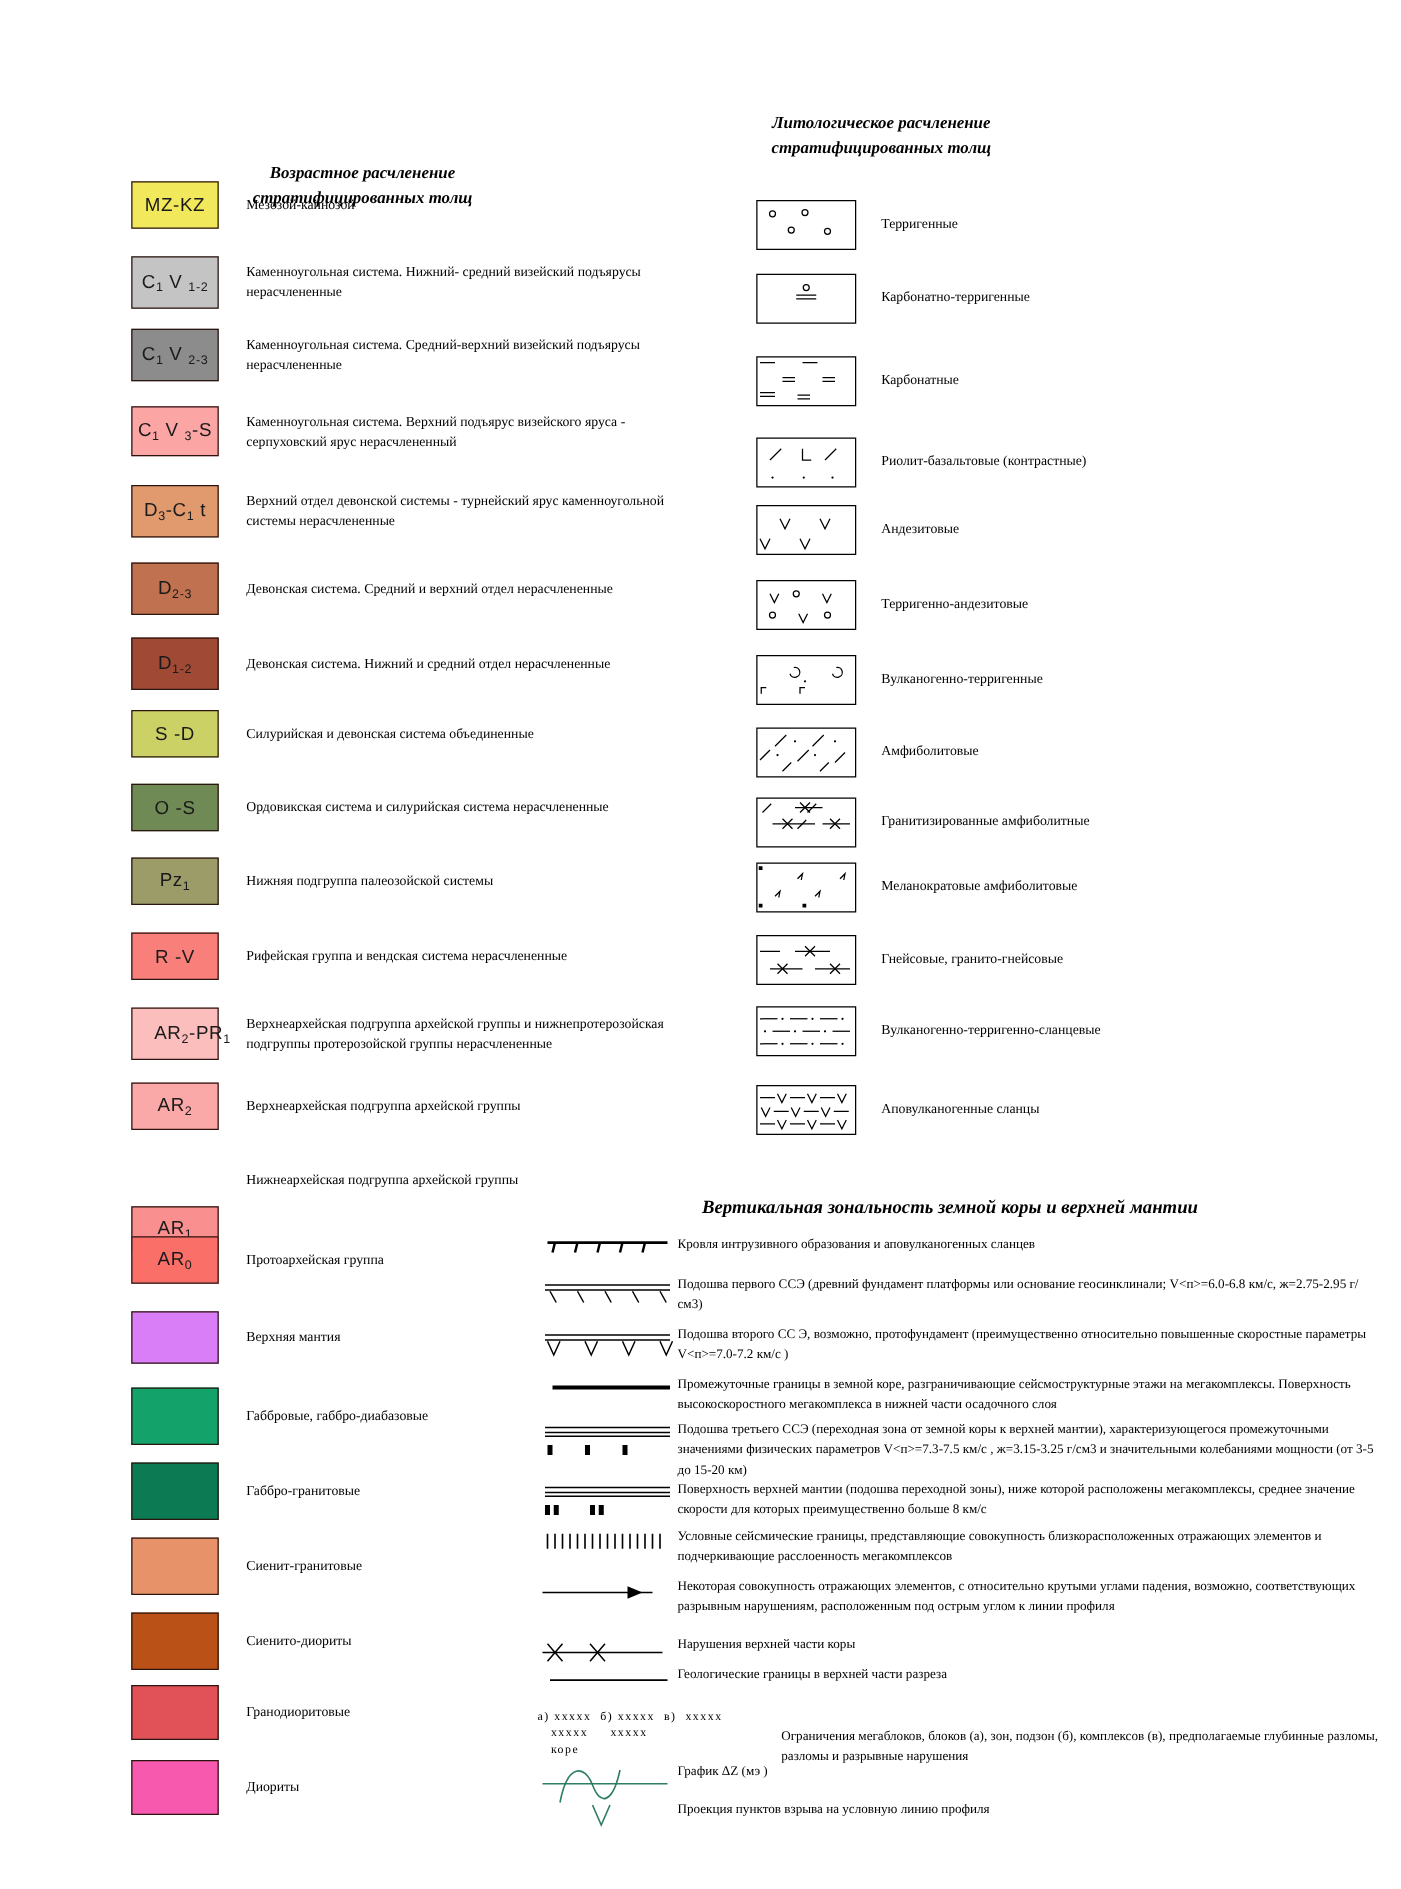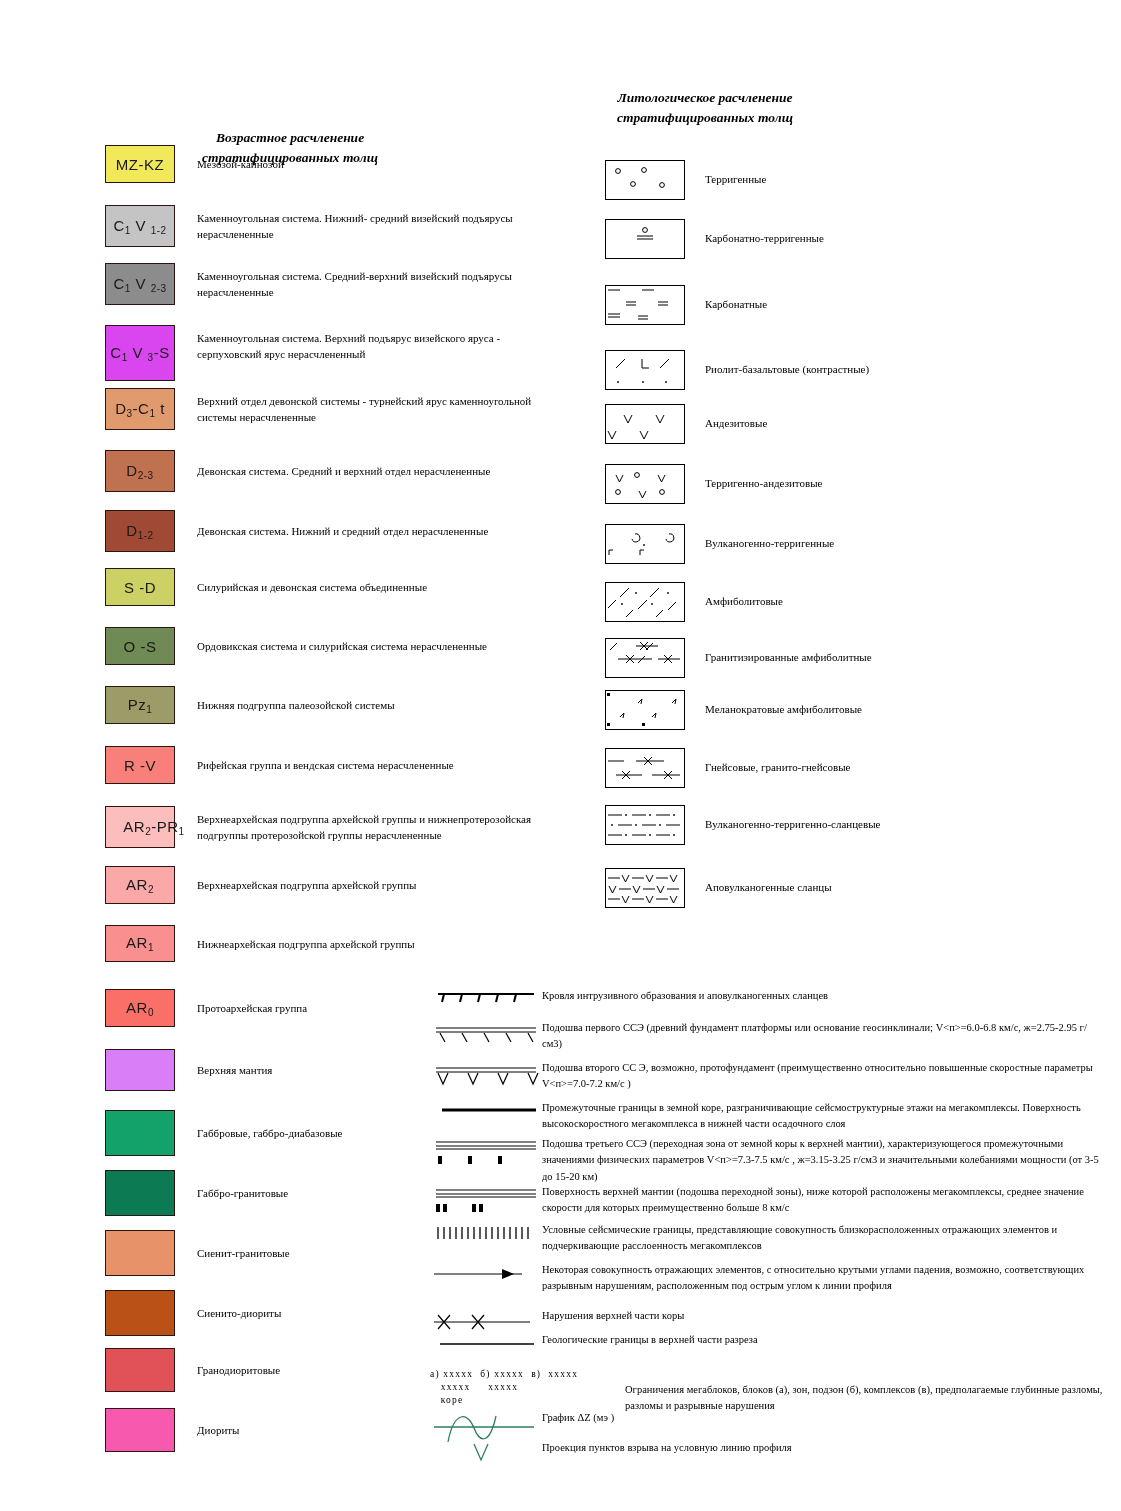--- a/index.html
+++ b/index.html
@@ -89,21 +89,21 @@
         </div>
         <div class="age-label" style="top: 6px;">Каменноугольная система. Нижний- средний визейский подъярусы нерасчлененные</div>
       </div>
       <div class="age-item" style="top: 263px; height: 42px;">
         <div class="swatch" style="background: rgb(140, 140, 140); height: 42px;">
           <span class="sym">C<sub>1</sub> V <sub>2-3</sub></span>
         </div>
         <div class="age-label" style="top: 6px;">Каменноугольная система.  Средний-верхний визейский подъярусы нерасчлененные</div>
       </div>
       <div class="age-item" style="top: 325px; height: 42px;">
-        <div class="swatch" style="background: #d946ef; height: 56px; text-align: center;">
+        <div class="swatch" style="background: #fca5a5; height: 40px; text-align: center;">
           <span class="sym">C<sub>1</sub> V <sub>3</sub>-S</span>
         </div>
         <div class="age-label" style="top: 6px;">Каменноугольная система. Верхний подъярус визейского яруса - серпуховский ярус нерасчлененный</div>
       </div>
       <div class="age-item" style="top: 388px; height: 42px;">
         <div class="swatch" style="background: rgb(224, 154, 110); height: 42px;">
           <span class="sym">D<sub>3</sub>-C<sub>1</sub> t</span>
         </div>
         <div class="age-label" style="top: 6px;">Верхний отдел девонской системы - турнейский ярус каменноугольной системы нерасчлененные</div>
       </div>
@@ -149,21 +149,21 @@
         </div>
         <div class="age-label" style="top: 6px;">Верхнеархейская подгруппа архейской группы и нижнепротерозойская подгруппы протерозойской группы нерасчлененные</div>
       </div>
       <div class="age-item" style="top: 866px; height: 38px;">
         <div class="swatch" style="background: rgb(251, 168, 168); height: 38px;">
           <span class="sym">AR<sub>2</sub></span>
         </div>
         <div class="age-label" style="top: 12px;">Верхнеархейская подгруппа архейской группы</div>
       </div>
       <div class="age-item" style="top: 925px; height: 38px;">
-        <div class="swatch" style="background: rgb(250, 143, 143); height: 37px;">
+        <div class="swatch" style="background: rgb(250, 143, 143); height: 37px; margin-top: 40px;">
           <span class="sym">AR<sub>1</sub></span>
         </div>
         <div class="age-label" style="top: 12px;">Нижнеархейская подгруппа архейской группы</div>
       </div>
       <div class="age-item" style="top: 989px; height: 38px;">
         <div class="swatch" style="background: rgb(250, 112, 104); height: 38px;">
           <span class="sym">AR<sub>0</sub></span>
         </div>
         <div class="age-label" style="top: 12px;">Протоархейская группа</div>
       </div>
@@ -392,20 +392,21 @@
             <line x1="26" y1="30" x2="38" y2="30" stroke="#000" stroke-width="1"></line>
             <path d="M40 27 l3.5 7 l3.5 -7" fill="none" stroke="#000" stroke-width="1"></path>
             <line x1="50" y1="30" x2="62" y2="30" stroke="#000" stroke-width="1"></line>
             <path d="M64 27 l3.5 7 l3.5 -7" fill="none" stroke="#000" stroke-width="1"></path>
           </svg>
         </div>
         <div class="lit-label">Аповулканогенные сланцы</div>
       </div>
     </div>
 
+  <div class="vz-title">Вертикальная зональность земной коры и верхней мантии</div>
   <div id="vz-column">
       <div class="vz-item" style="top: 988px;">
         <div class="vz-sym">
           <svg width="110" height="34" viewBox="0 0 110 34" xmlns="http://www.w3.org/2000/svg">
             <line x1="8" y1="6" x2="104" y2="6" stroke="#000" stroke-width="2.2"></line>
             <path d="M14 6 l-2 8" stroke="#000" fill="none" stroke-width="2"></path>
             <path d="M32 6 l-2 8" stroke="#000" fill="none" stroke-width="2"></path>
             <path d="M50 6 l-2 8" stroke="#000" fill="none" stroke-width="2"></path>
             <path d="M68 6 l-2 8" stroke="#000" fill="none" stroke-width="2"></path>
             <path d="M86 6 l-2 8" stroke="#000" fill="none" stroke-width="2"></path>

